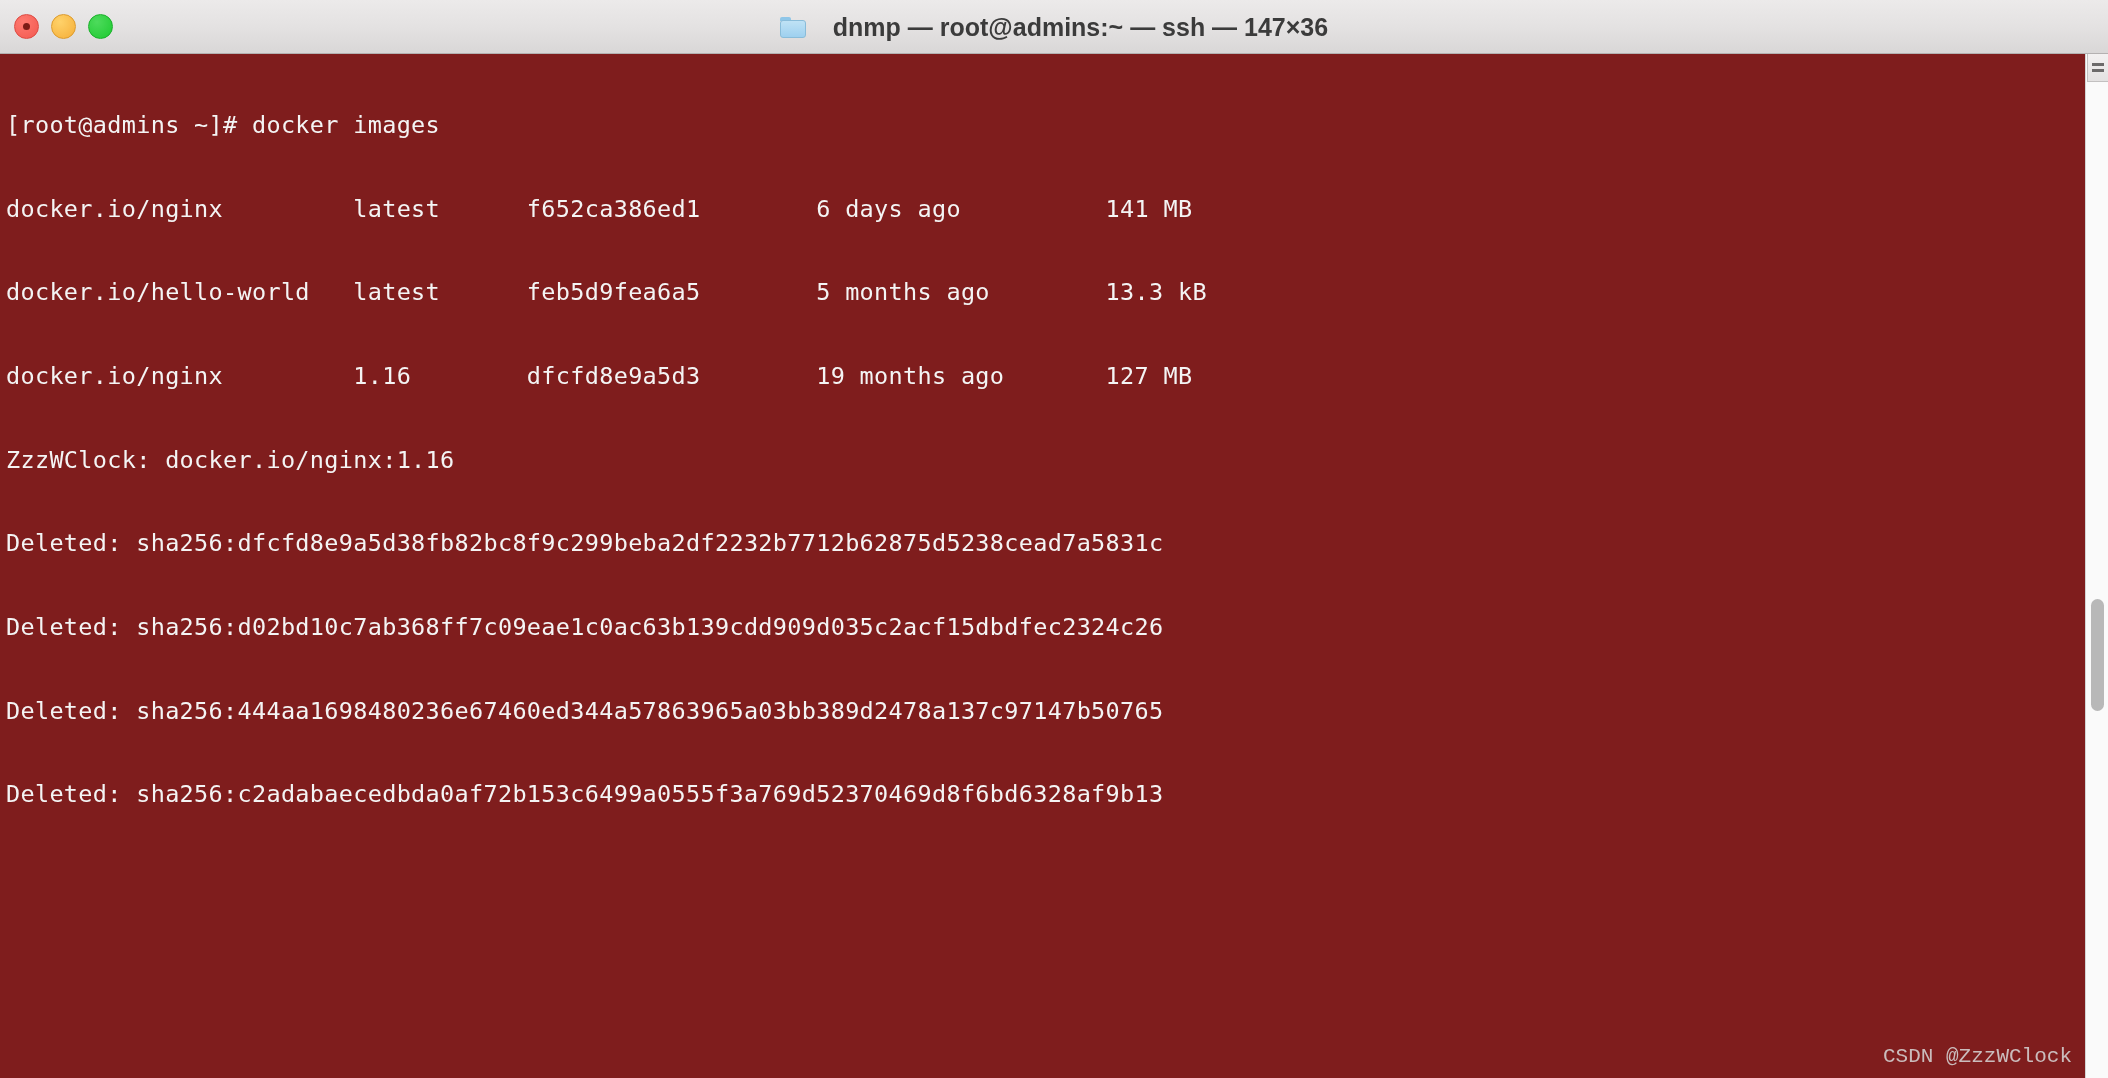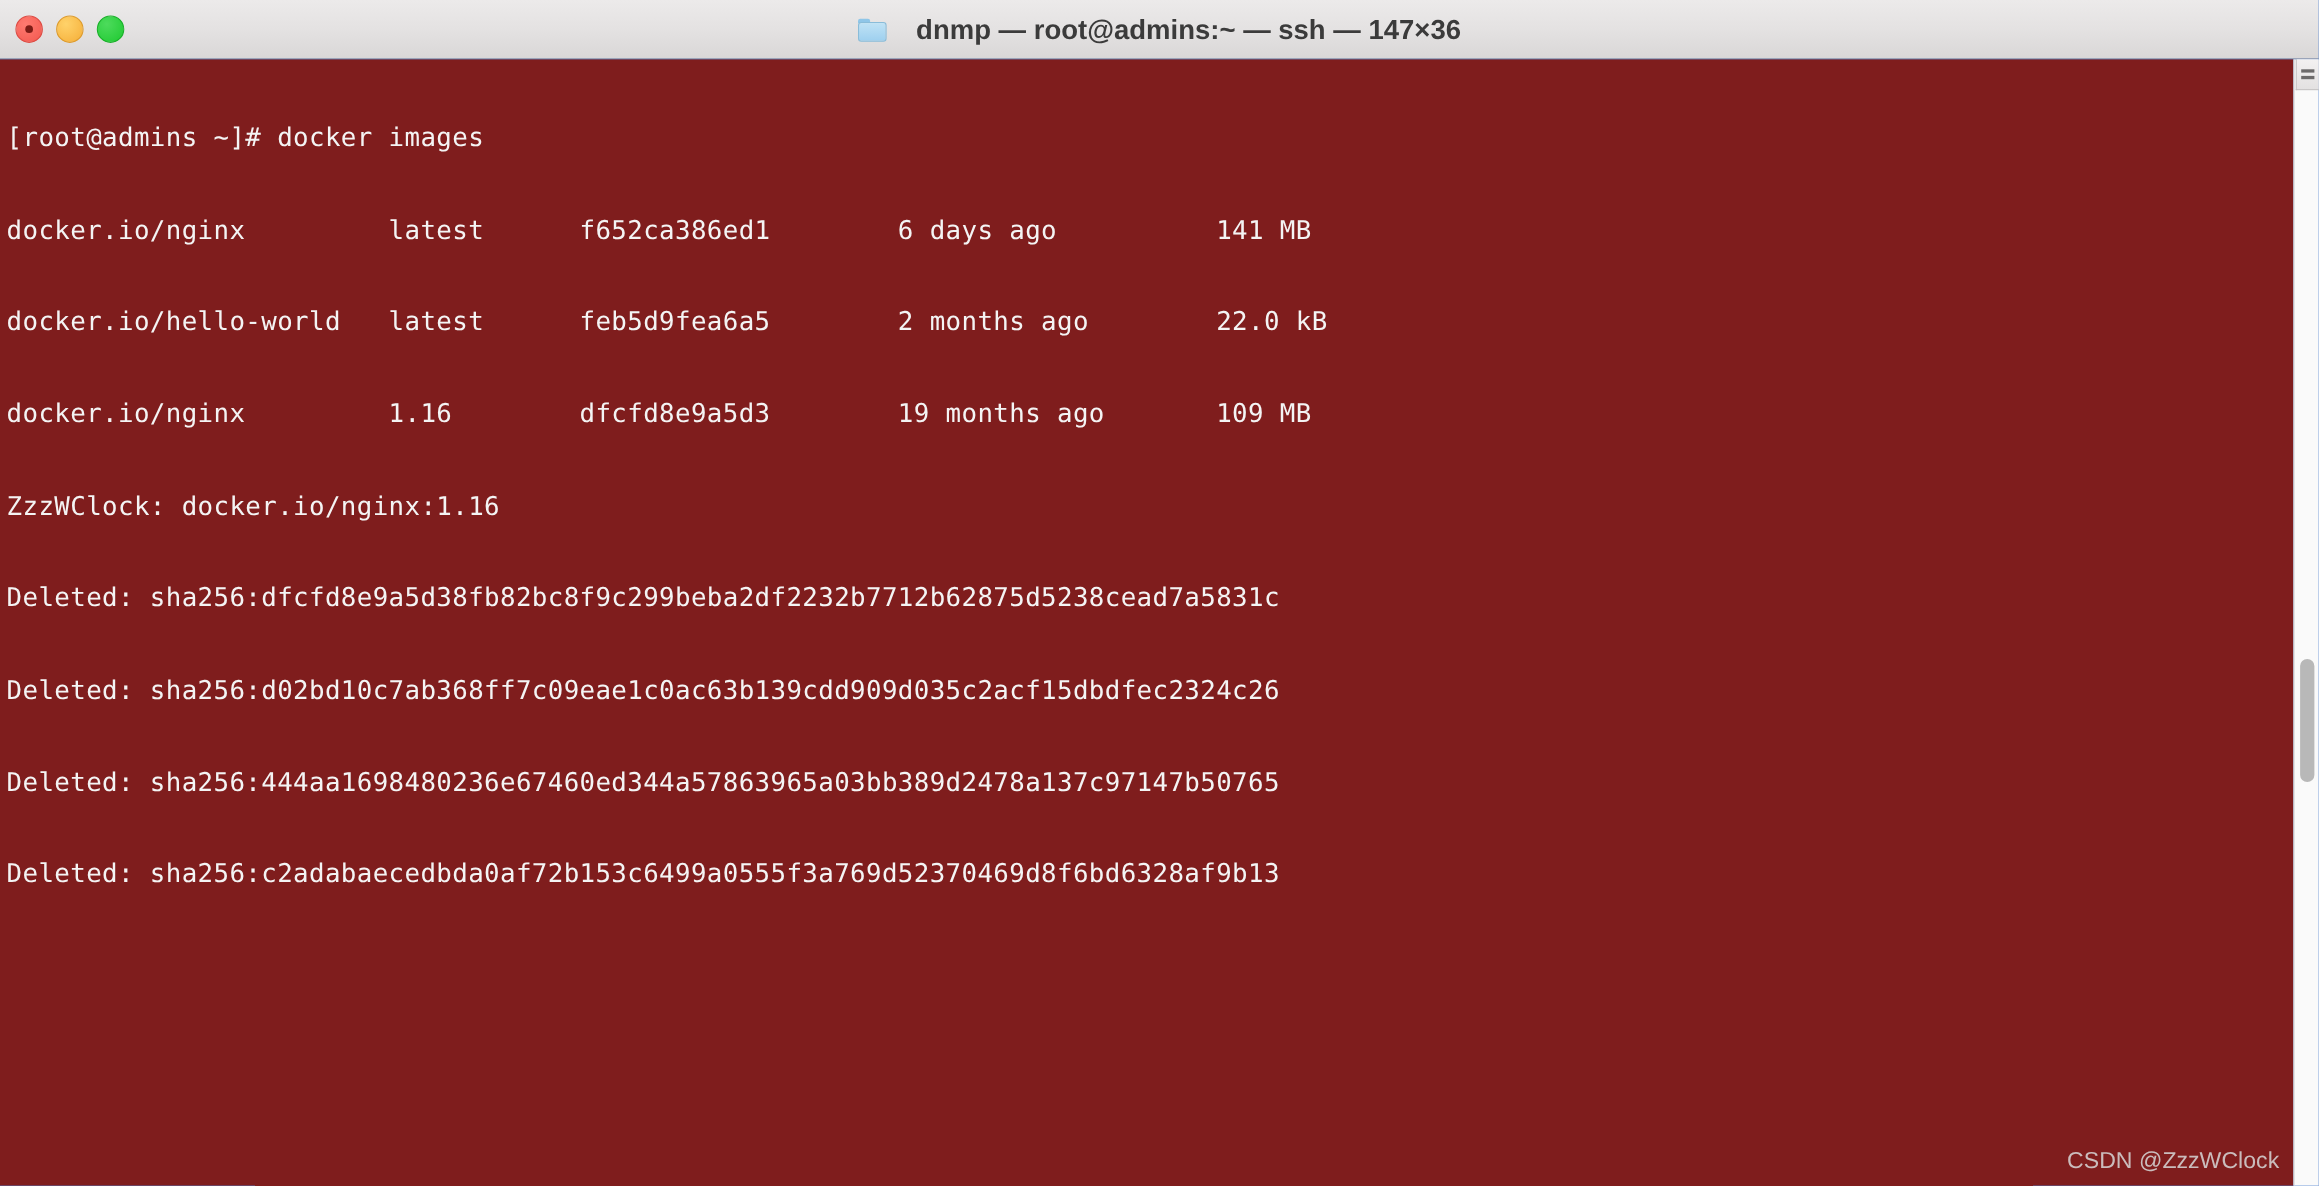--- a/index.html
+++ b/index.html
@@ -170,21 +170,21 @@
     height: 112px;
     background: #b8b8b8;
     border-radius: 7px;
   }
 
   
   #watermark {
     position: absolute;
     right: 36px;
     bottom: 10px;
-    font-family: Liberation Sans, sans-serif;
+    font-family: Liberation Mono, monospace;
     font-size: 21px;
     color: #d8d8d8;
     opacity: 0.85;
     white-space: nowrap;
   }
 </style>
 </head>
 <body>
 
 <div id="window">
@@ -201,22 +201,22 @@
         <span class="body"></span>
       </span>
       <span id="title-text">dnmp — root@admins:~ — ssh — 147×36</span>
     </div>
   </div>
 
   <div id="terminal">
     <div id="screen">
       <div class="line">[root@admins ~]# docker images</div>
       <div class="line">docker.io/nginx         latest      f652ca386ed1        6 days ago          141 MB</div>
-      <div class="line">docker.io/hello-world   latest      feb5d9fea6a5        2 months ago        22.0 kB</div>
-      <div class="line">docker.io/nginx         1.16        dfcfd8e9a5d3        19 months ago       109 MB</div>
+      <div class="line">docker.io/hello-world   latest      feb5d9fea6a5        5 months ago        13.3 kB</div>
+      <div class="line">docker.io/nginx         1.16        dfcfd8e9a5d3        19 months ago       127 MB</div>
       <div class="line">ZzzWClock: docker.io/nginx:1.16</div>
       <div class="line">Deleted: sha256:dfcfd8e9a5d38fb82bc8f9c299beba2df2232b7712b62875d5238cead7a5831c</div>
       <div class="line">Deleted: sha256:d02bd10c7ab368ff7c09eae1c0ac63b139cdd909d035c2acf15dbdfec2324c26</div>
       <div class="line">Deleted: sha256:444aa1698480236e67460ed344a57863965a03bb389d2478a137c97147b50765</div>
       <div class="line">Deleted: sha256:c2adabaecedbda0af72b153c6499a0555f3a769d52370469d8f6bd6328af9b13</div>
       
       
       
       
       

